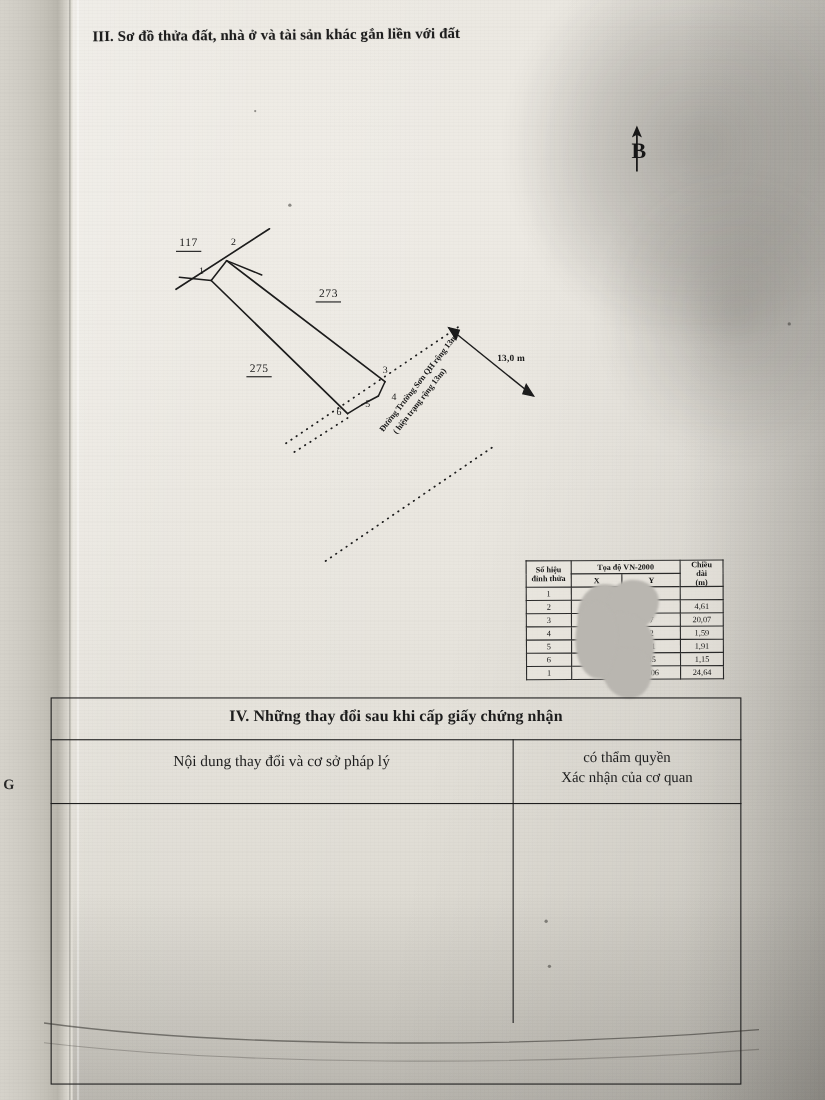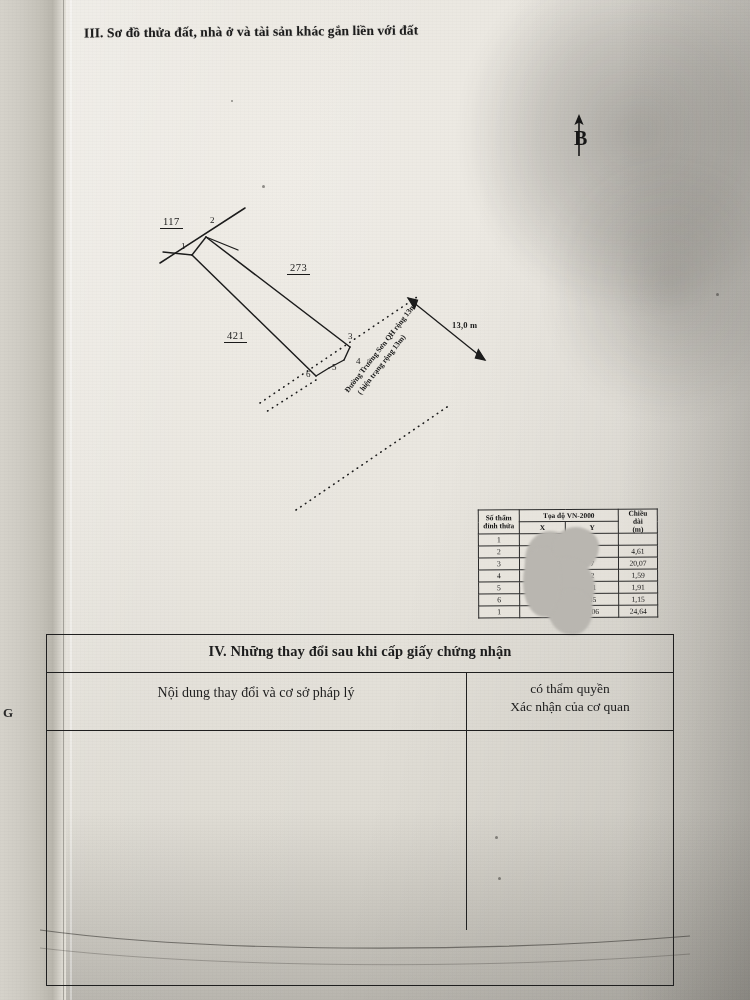--- a/index.html
+++ b/index.html
@@ -341,21 +341,21 @@
 
       <g stroke="#1c1c1c" stroke-width="1.3" fill="#1c1c1c">
         <line x1="288" y1="108" x2="365" y2="170"></line>
         <path d="M288 108 L294.5 118.5 L297.5 110.2 Z"></path>
         <path d="M365 170 L358.4 159.6 L355.4 168 Z"></path>
       </g>
     </svg>
 
     <span class="maplabel plot-num" style="left:40px; top:26px;">117</span>
     <span class="maplabel plot-num" style="left:167px; top:72px;">273</span>
-    <span class="maplabel plot-num" style="left:104px; top:140px;">421</span>
+    <span class="maplabel plot-num" style="left:104px; top:140px;">275</span>
 
     <span class="maplabel vtx" style="left:61px; top:51px;">1</span>
     <span class="maplabel vtx" style="left:90px; top:25px;">2</span>
     <span class="maplabel vtx" style="left:228px; top:141px;">3</span>
     <span class="maplabel vtx" style="left:236px; top:166px;">4</span>
     <span class="maplabel vtx" style="left:212px; top:172px;">5</span>
     <span class="maplabel vtx" style="left:186px; top:179px;">6</span>
 
     <span class="maplabel dim" style="left:332px; top:130px;">13,0 m</span>
 
@@ -368,21 +368,21 @@
   <div class="speck" style="left:262px; top:185px; width:3px; height:3px;"></div>
   <div class="speck" style="left:716px; top:293px; width:3px; height:3px;"></div>
   <div class="speck" style="left:231px; top:100px; width:2px; height:2px;"></div>
   <div class="speck" style="left:495px; top:836px; width:3px; height:3px;"></div>
   <div class="speck" style="left:498px; top:877px; width:3px; height:3px;"></div>
 
   <table class="coord-table">
     <thead>
       <tr>
         <th class="ct-idx ct-h1" rowspan="2">
-          <div>Số thẩm</div>
+          <div>Số hiệu</div>
           <div>đỉnh thửa</div>
         </th>
         <th class="ct-h1" colspan="2">Tọa độ VN-2000</th>
         <th class="ct-len ct-h1" rowspan="2">
           <div>Chiều</div>
           <div>dài</div>
           <div>(m)</div>
         </th>
       </tr>
       <tr>

